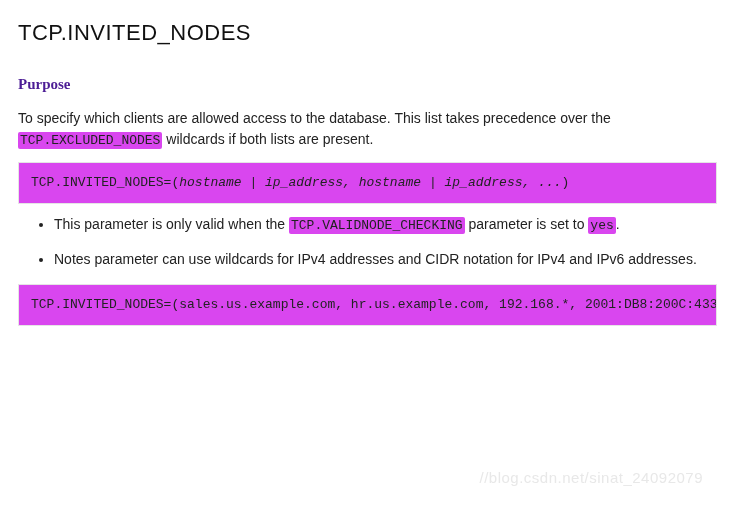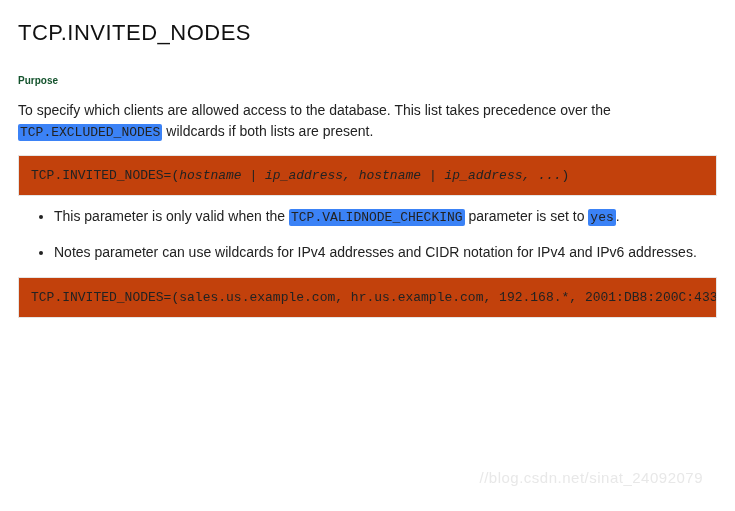--- a/index.html
+++ b/index.html
@@ -14,37 +14,38 @@
     line-height: 1.5;
   }
   h1.page-title {
     font-size: 22px;
     font-weight: 400;
     letter-spacing: 0.5px;
     margin: 0 0 24px 0;
     color: #111;
   }
   h2.section-head {
-    font-size: 10px;
+    font-size: 15px;
     font-weight: 700;
     margin: 22px 0 12px 0;
-    color: #14532d;
+    color: #4c1d95;
+    font-family: Liberation Serif, serif;
   }
   p { margin: 0 0 12px 0; }
   code.inline {
     font-family: "Courier New", Courier, monospace;
     font-size: 13px;
-    background: #3b82f6;
+    background: #d946ef;
     padding: 1px 2px;
     border-radius: 2px;
   }
   pre.codeblock {
     font-family: "Courier New", Courier, monospace;
     font-size: 13px;
-    background: #c2410c;
+    background: #d946ef;
     border: 1px solid #e5e5e5;
     padding: 10px 12px;
     margin: 0 0 10px 0;
     position: relative;
   }
   pre.codeblock.scroll { overflow-x: scroll; white-space: pre; }
   pre.codeblock .ital { font-style: italic; }
   ul { margin: 0 0; padding-left: 36px; }
   li { margin-bottom: 14px; }
   .watermark {

